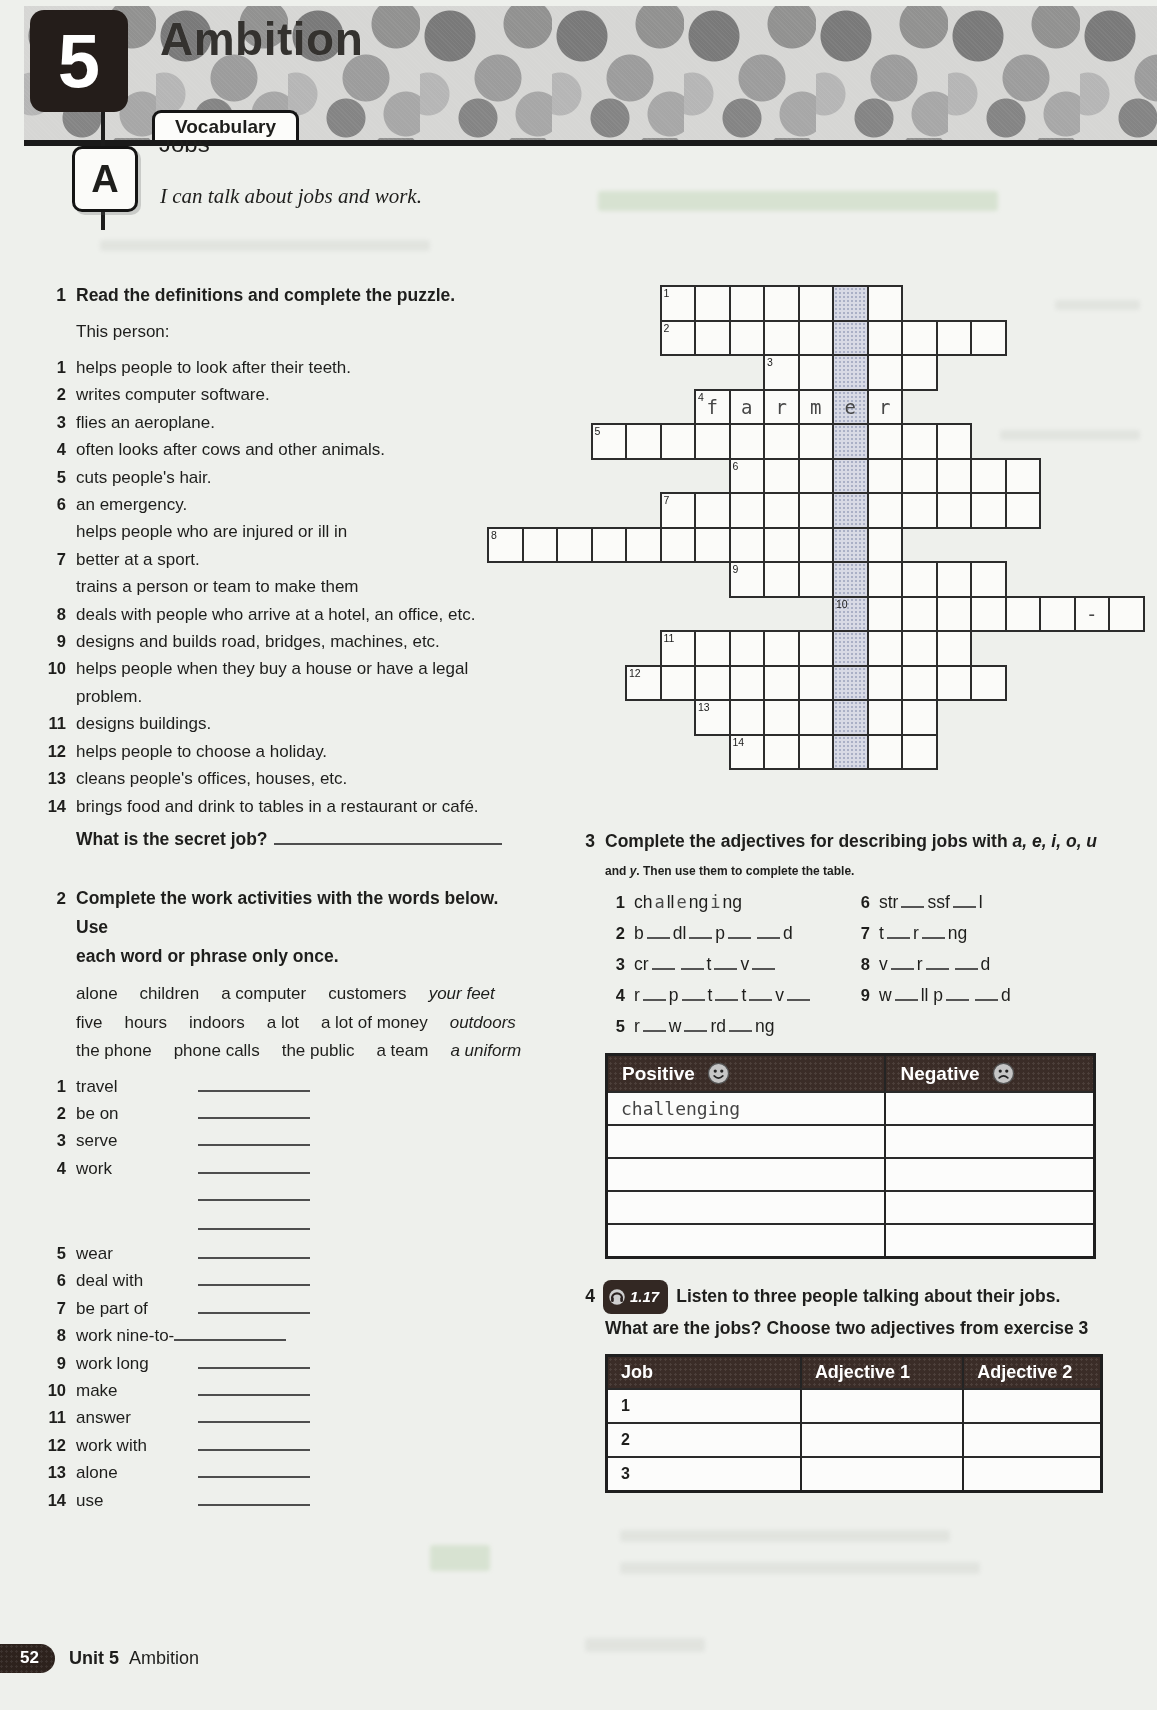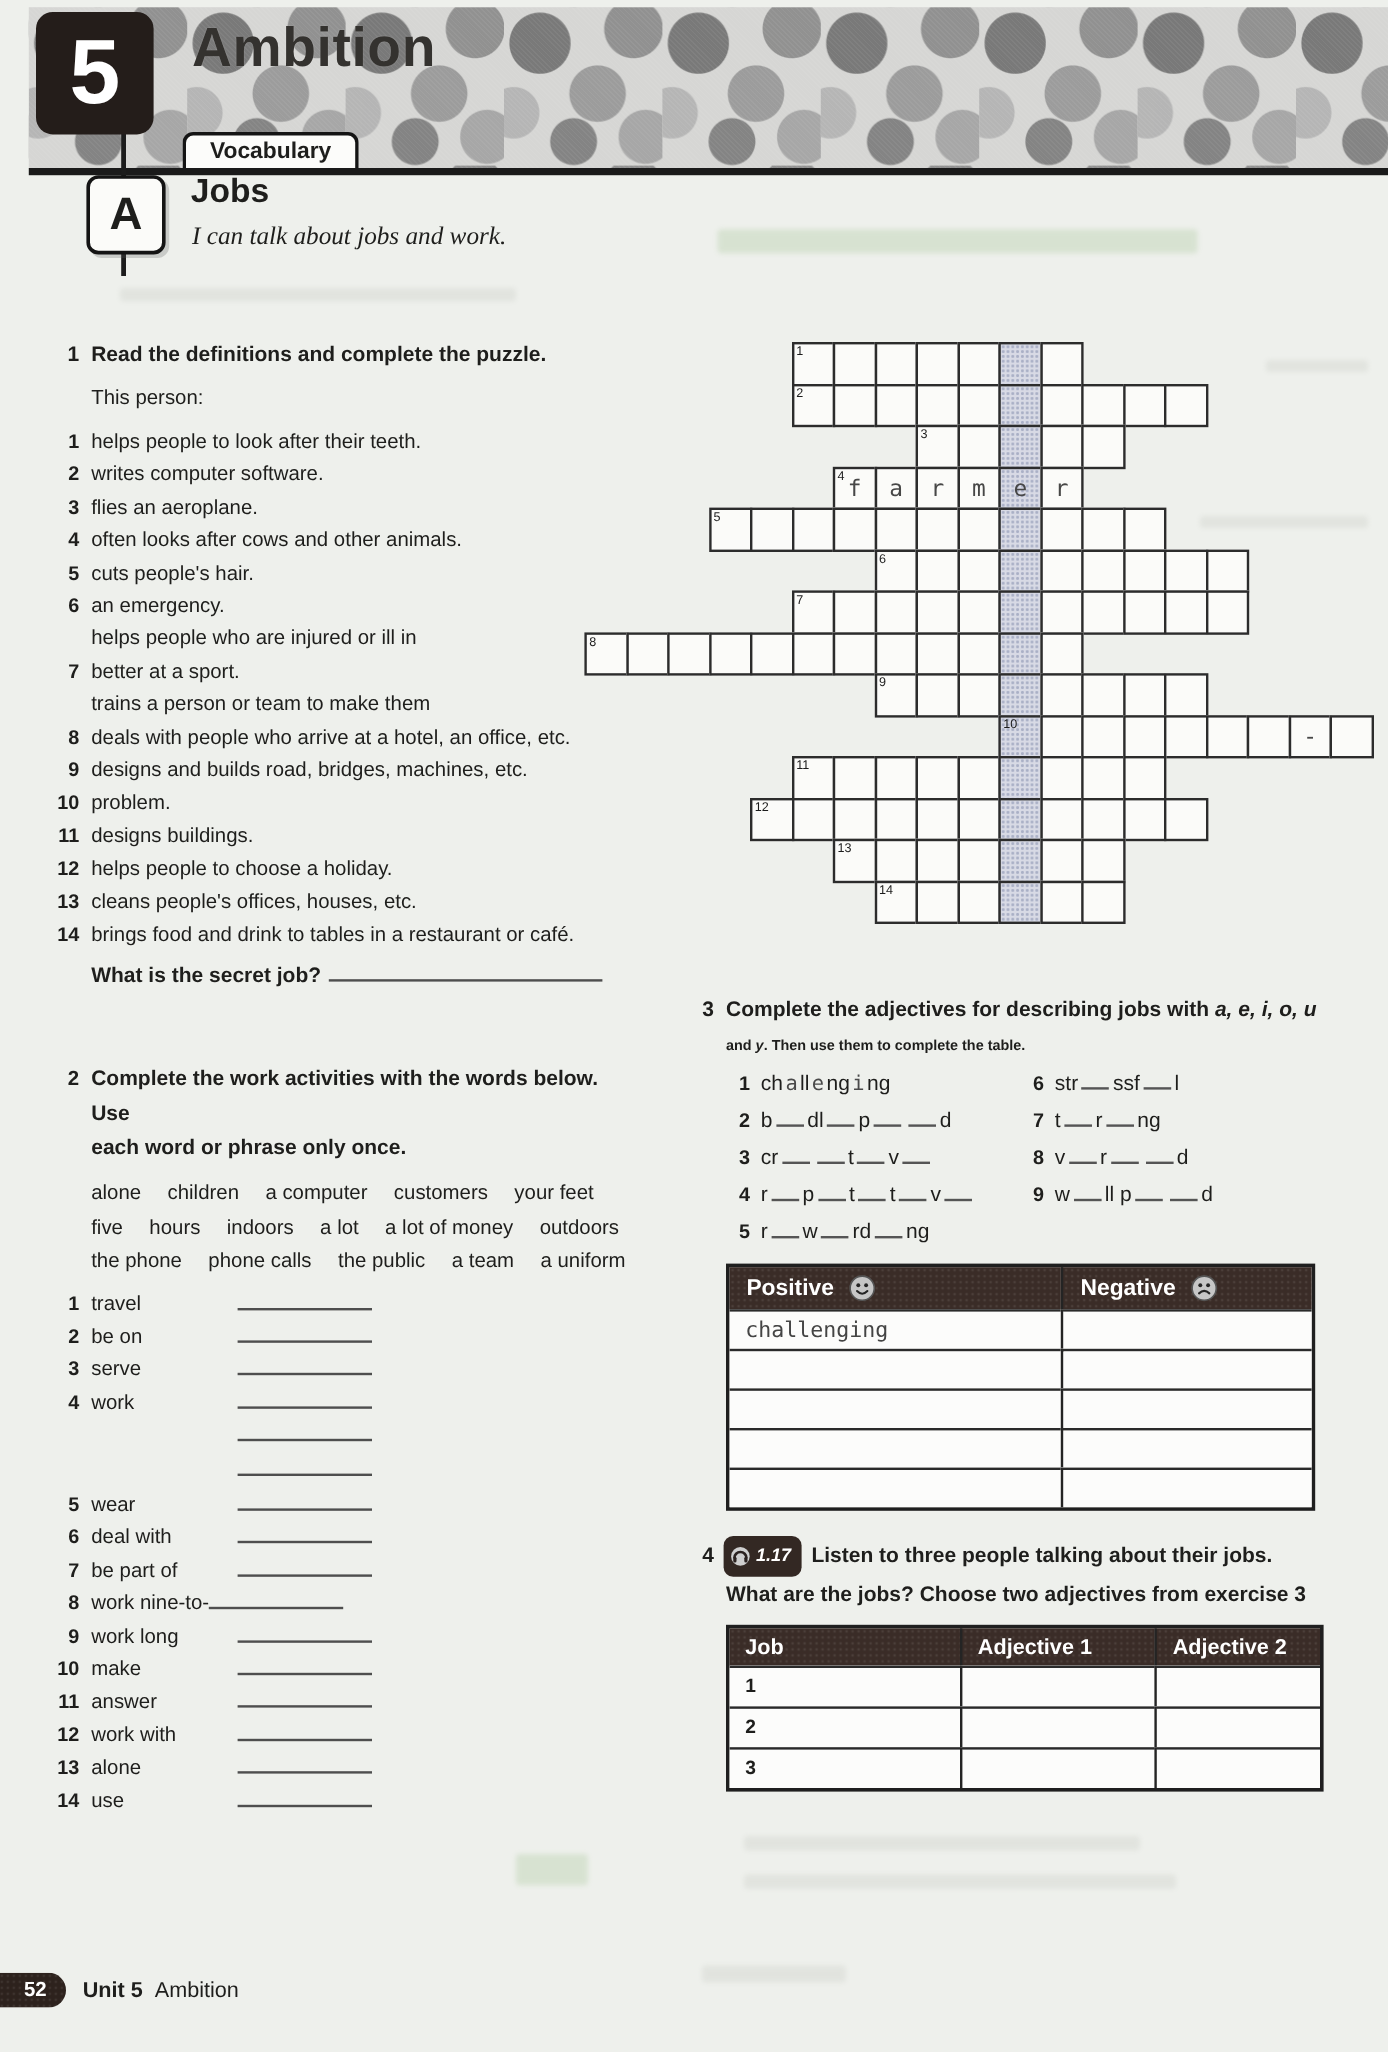--- a/index.html
+++ b/index.html
@@ -25,21 +25,21 @@
   .unit-title{position:absolute;left:136px;top:6px;margin:0;font-size:46px;font-weight:700;
     color:#34322f;letter-spacing:.5px;z-index:3;text-shadow:0 0 1px rgba(255,255,255,.4);}
   .vocab-tab{position:absolute;left:128px;bottom:0;background:#fcfcfa;border:3px solid #141414;
     border-bottom:none;border-radius:9px 9px 0 0;padding:3px 20px 2px 20px;font-weight:700;
     font-size:19px;z-index:3;}
   .connector{position:absolute;left:101px;top:106px;width:4px;height:124px;background:#1c1c1c;}
   .lesson-badge{position:absolute;left:72px;top:146px;width:60px;height:60px;background:#fbfbf9;
     border:3px solid #141414;border-radius:10px;display:flex;align-items:center;justify-content:center;
     box-shadow:3px 3px 0 rgba(90,90,90,.25);z-index:2;}
   .lesson-badge span{font-size:38px;font-weight:700;}
-  .lesson-title{position:absolute;left:159px;top:143px;margin:0;font-size:28px;font-weight:700;}
+  .lesson-title{position:absolute;left:159px;top:130px;margin:0;font-size:24px;font-weight:400;}
   .lesson-goal{position:absolute;left:160px;top:184px;font-size:21px;font-style:italic;
     font-family:"Liberation Serif","DejaVu Serif",serif;}
   
   .x-head{display:flex;align-items:baseline;font-weight:700;font-size:17.5px;line-height:28px;}
   .x-num{flex:0 0 26px;text-align:right;margin-right:10px;font-weight:700;}
   .x-row{display:flex;align-items:baseline;}
   .num{flex:0 0 26px;text-align:right;margin-right:10px;font-weight:700;font-size:16.5px;}
   .line{line-height:27.4px;}
   body, .body-text{font-size:17px;}
   .blank{display:inline-block;width:112px;border-bottom:2px solid #4e4e4e;height:13px;}
@@ -58,21 +58,21 @@
     background-image:radial-gradient(#aab0c6 1px, transparent 1.4px);background-size:4px 4px;}
   .cell .n{position:absolute;top:0;left:2px;font-size:10.5px;line-height:12px;color:#1c1c1c;}
   .cell .hw{position:absolute;inset:0;display:flex;align-items:center;justify-content:center;
     font-family:"DejaVu Sans Mono",monospace;font-size:19px;color:#474747;}
   
   .ex2{position:absolute;left:40px;top:884px;width:482px;}
   .ex2 .h-lines div{font-weight:700;font-size:17.5px;line-height:29px;}
   .bank{margin:9px 0 0 36px;font-size:17px;}
   .bank div{line-height:28.5px;white-space:nowrap;}
   .bw{margin-right:22px;}
-  .bw:last-child{margin-right:0;}
+  .bw:last-child{margin-right:0;font-style:italic;}
   .ex2 .items{margin-top:11px;font-size:17px;}
   .x2-row{display:flex;align-items:baseline;height:27.4px;}
   .x2-row.extra{height:29px;}
   .x2-text{flex:0 0 auto;width:122px;}
   .x2-row.tight .x2-text{width:auto;}
   
   .ex3{position:absolute;left:575px;top:826px;width:530px;}
   .ex3 .h1{display:flex;align-items:baseline;font-weight:700;font-size:17.5px;line-height:30px;}
   .ex3 .h2{margin-left:30px;font-weight:700;font-size:12px;line-height:30px;}
   .ital{font-style:italic;}
@@ -204,20 +204,21 @@
         </div>
         <div class="x-row">
           <span class="num">9</span>
           <div class="lines">
             <div class="line">designs and builds road, bridges, machines, etc.</div>
           </div>
         </div>
         <div class="x-row">
           <span class="num">10</span>
           <div class="lines">
+            <div class="line">helps people when they buy a house or have a legal</div>
             <div class="line">problem.</div>
           </div>
         </div>
         <div class="x-row">
           <span class="num">11</span>
           <div class="lines">
             <div class="line">designs buildings.</div>
           </div>
         </div>
         <div class="x-row">

